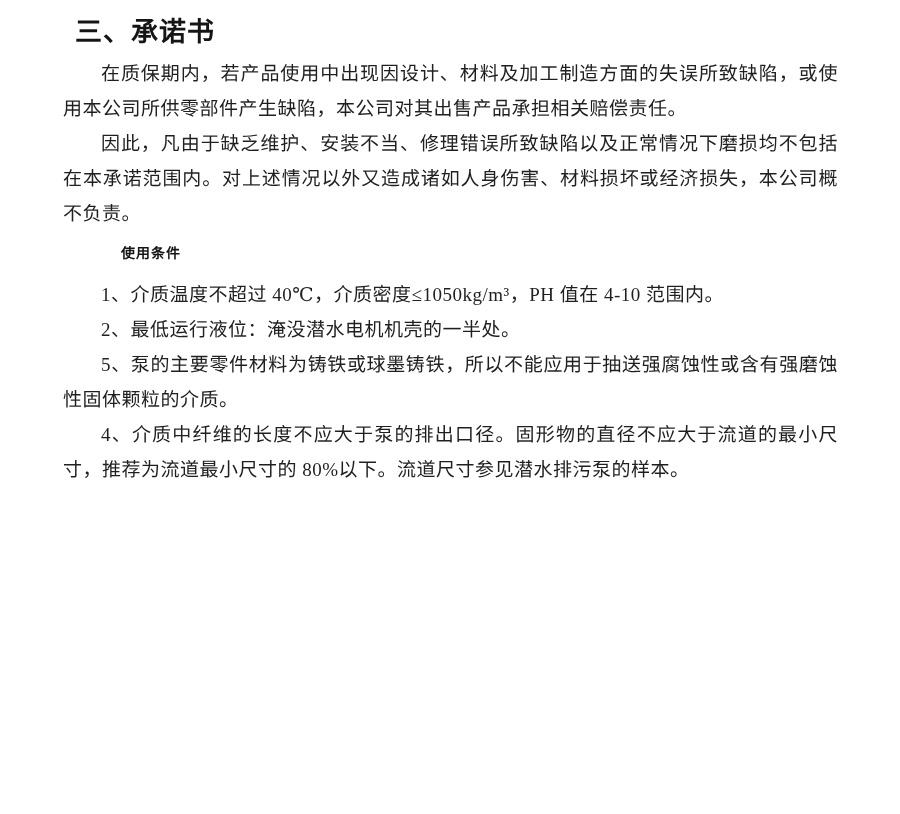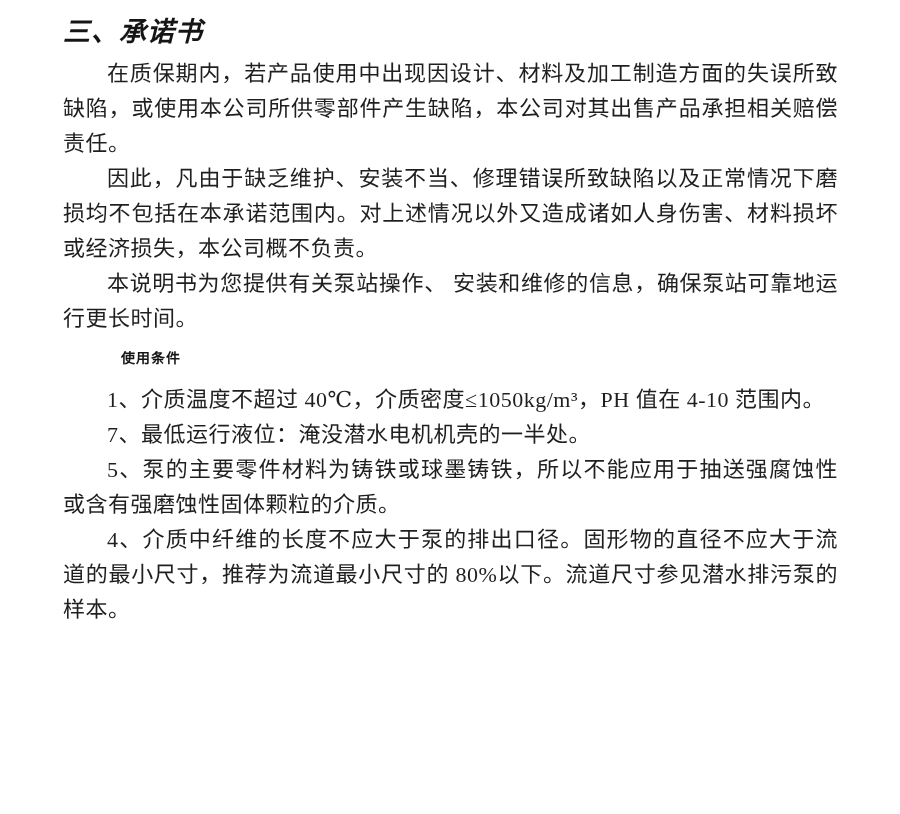--- a/index.html
+++ b/index.html
@@ -5,27 +5,26 @@
   html,body{margin:0;padding:0;background:#ffffff;}
   .page{
     width:900px;height:814px;box-sizing:border-box;
     background:#ffffff;color:#1e1e1e;
     padding:14px 62px 0 63px;
     font-family:"Liberation Serif","DejaVu Serif",serif;
     overflow:hidden;
   }
   .sec-heading{
     font-size:27px;line-height:36px;font-weight:700;
-    margin:0 0 6px 0;letter-spacing:1px;color:#151515;
+    margin:0 0 6px 12px;letter-spacing:1px;color:#151515;
     font-family:"Liberation Sans","DejaVu Sans",sans-serif;
-    font-style:italic;
   }
   .sec-heading.gap-top{margin-top:41px;}
   .body-par{
-    font-size:22px;line-height:35px;margin:0;
+    font-size:19px;line-height:35px;margin:0;
     text-align:justify;text-indent:2em;color:#1f1f1f;
     letter-spacing:0.5px;
   }
   .sub-heading{
     font-size:14px;line-height:28px;font-weight:700;
     margin:8px 0 0 58px;color:#151515;letter-spacing:1px;
     font-family:"Liberation Sans","DejaVu Sans",sans-serif;
   }
   .items{margin-top:10px;}
   .items .body-par{}
@@ -35,25 +34,24 @@
 
 <div class="page">
 
   <section>
     <h1 class="sec-heading">三、承诺书</h1>
     <p class="body-par">在质保期内，若产品使用中出现因设计、材料及加工制造方面的失误所致缺陷，或使用本公司所供零部件产生缺陷，本公司对其出售产品承担相关赔偿责任。</p>
     <p class="body-par">因此，凡由于缺乏维护、安装不当、修理错误所致缺陷以及正常情况下磨损均不包括在本承诺范围内。对上述情况以外又造成诸如人身伤害、材料损坏或经济损失，本公司概不负责。</p>
   </section>
 
   <section>
-    <p class="body-par">本说明书为您提供有关泵站操作、 安装和维修的信息，确保泵站可靠地运行更长时间。</p>
 
     <h2 class="sub-heading">使用条件</h2>
 
     <div class="items">
       <p class="body-par">1、介质温度不超过 40℃，介质密度≤1050kg/m³，PH 值在 4-10 范围内。</p>
-      <p class="body-par">7、最低运行液位：淹没潜水电机机壳的一半处。</p>
+      <p class="body-par">2、最低运行液位：淹没潜水电机机壳的一半处。</p>
       <p class="body-par">5、泵的主要零件材料为铸铁或球墨铸铁，所以不能应用于抽送强腐蚀性或含有强磨蚀性固体颗粒的介质。</p>
       <p class="body-par">4、介质中纤维的长度不应大于泵的排出口径。固形物的直径不应大于流道的最小尺寸，推荐为流道最小尺寸的 80%以下。流道尺寸参见潜水排污泵的样本。</p>
     </div>
   </section>
 
 </div>
 
 </body></html>

